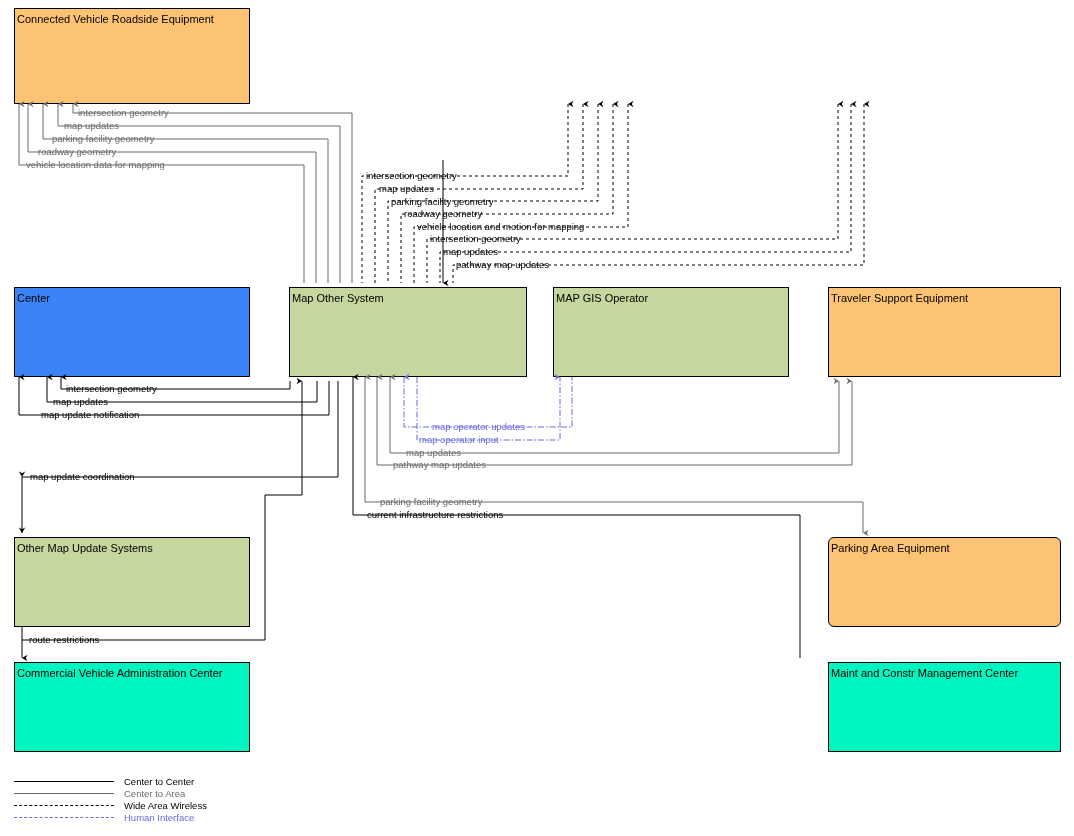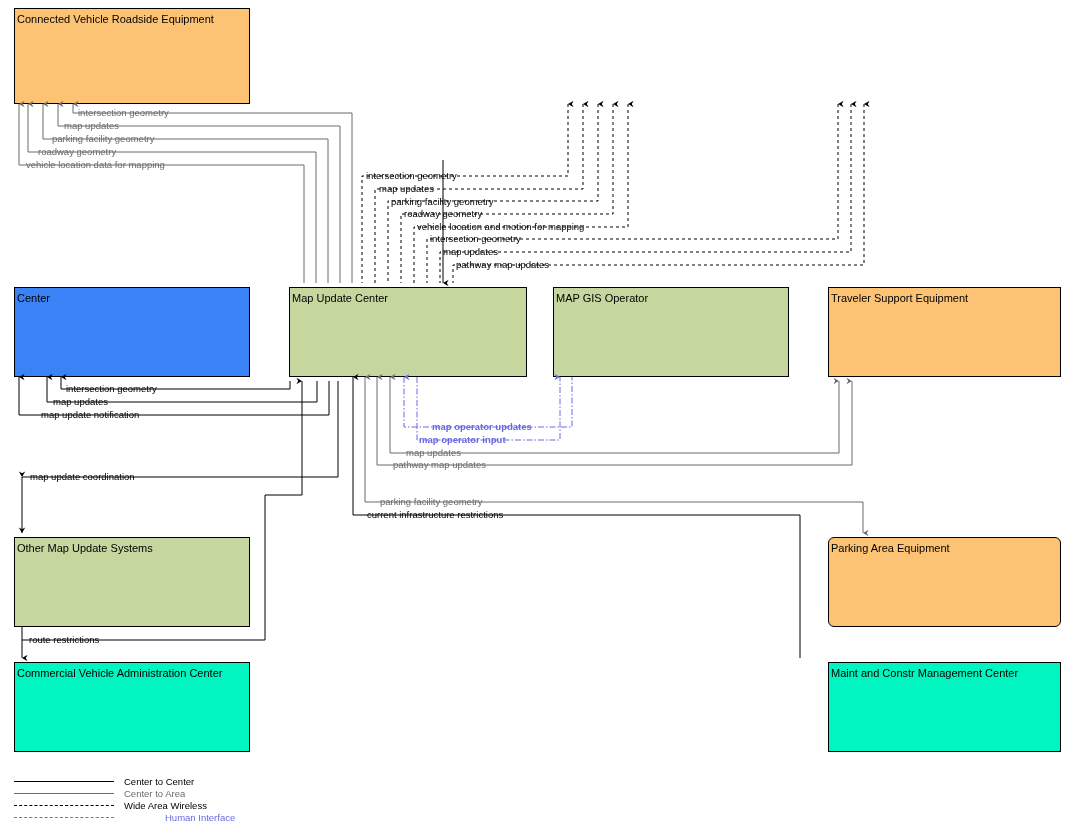--- a/index.html
+++ b/index.html
@@ -9,39 +9,39 @@
   .node .title{
     position:absolute;left:0;right:0;top:3px;
     text-align:left;font-size:11px;line-height:14px;color:#000;
     padding:0 2px;
   }
   svg.wires{position:absolute;left:0;top:0;width:1074px;height:836px;overflow:visible;pointer-events:none;}
   .lbl{position:absolute;font-size:9.5px;line-height:10px;white-space:nowrap;}
   .lbl.c2c{color:#000;}
   .lbl.c2f{color:#6b6b6b;}
   .lbl.waw{color:#000;}
-  .lbl.hmi{color:#6a6ae0;font-weight:bold;}
+  .lbl.hmi{color:#6a6ae0;}
   #legend{position:absolute;left:14px;top:776px;width:300px;}
   .lgrow{position:relative;height:12px;}
   .lgline{position:absolute;left:0;top:5px;width:100px;height:0;border-top-width:1.4px;border-top-style:solid;}
   .lgtxt{position:absolute;left:110px;top:0;font-size:9.5px;line-height:12px;}
 </style>
 </head>
 <body>
 
 <div id="canvas">
 
   <div class="node" id="node-cvre" style="left: 14px; top: 8px; width: 236px; height: 96px; background: rgb(253, 195, 116);">
     <div class="title">Connected Vehicle Roadside Equipment</div>
   </div>
   <div class="node" id="node-ctr" style="left: 14px; top: 287px; width: 236px; height: 90px; background: #3b82f6;">
     <div class="title">Center</div>
   </div>
   <div class="node" id="node-mus" style="left: 289px; top: 287px; width: 238px; height: 90px; background: rgb(197, 215, 158);">
-    <div class="title">Map Update Center</div>
+    <div class="title">Map Other System</div>
   </div>
   <div class="node" id="node-gis" style="left: 553px; top: 287px; width: 236px; height: 90px; background: rgb(197, 215, 158);">
     <div class="title">MAP GIS Operator</div>
   </div>
   <div class="node" id="node-tse" style="left: 828px; top: 287px; width: 233px; height: 90px; background: rgb(253, 195, 116);">
     <div class="title">Traveler Support Equipment</div>
   </div>
   <div class="node" id="node-omus" style="left: 14px; top: 537px; width: 236px; height: 90px; background: rgb(197, 215, 158);">
     <div class="title">Other Map Update Systems</div>
   </div>
@@ -143,17 +143,17 @@
     <div class="lgrow">
       <div class="lgline" id="lg1" style="border-top-color: rgb(107, 107, 107); border-top-style: solid;"></div>
       <div class="lgtxt" id="lgt1" style="color: rgb(107, 107, 107);">Center to Area</div>
     </div>
     <div class="lgrow">
       <div class="lgline" id="lg2" style="border-top-color: rgb(0, 0, 0); border-top-style: dashed;"></div>
       <div class="lgtxt" id="lgt2" style="color: rgb(0, 0, 0);">Wide Area Wireless</div>
     </div>
     <div class="lgrow">
       <div class="lgline" id="lg3" style="border-top-color: rgb(106, 106, 224); border-top-style: dashed;"></div>
-      <div class="lgtxt" id="lgt3" style="color: rgb(106, 106, 224); margin-left: 41px;">Human Interface</div>
+      <div class="lgtxt" id="lgt3" style="color: rgb(106, 106, 224);">Human Interface</div>
     </div>
   </div>
 
 </div>
 
 </body></html>

